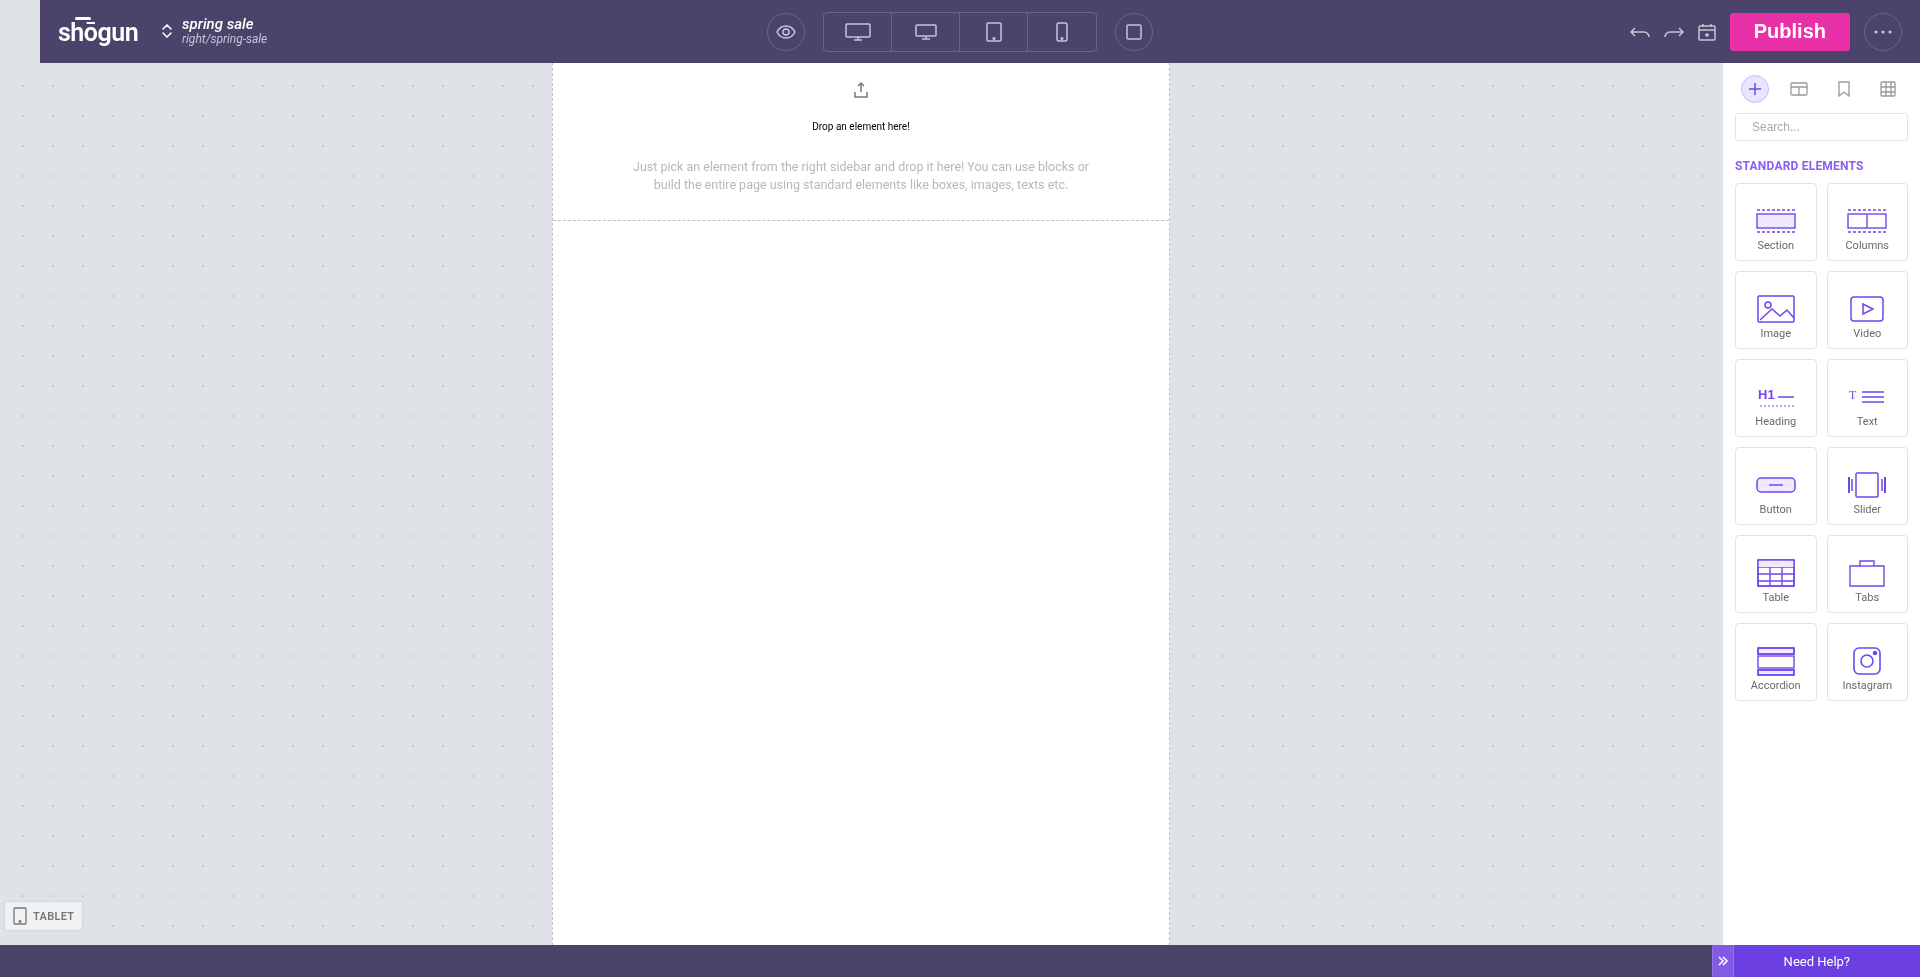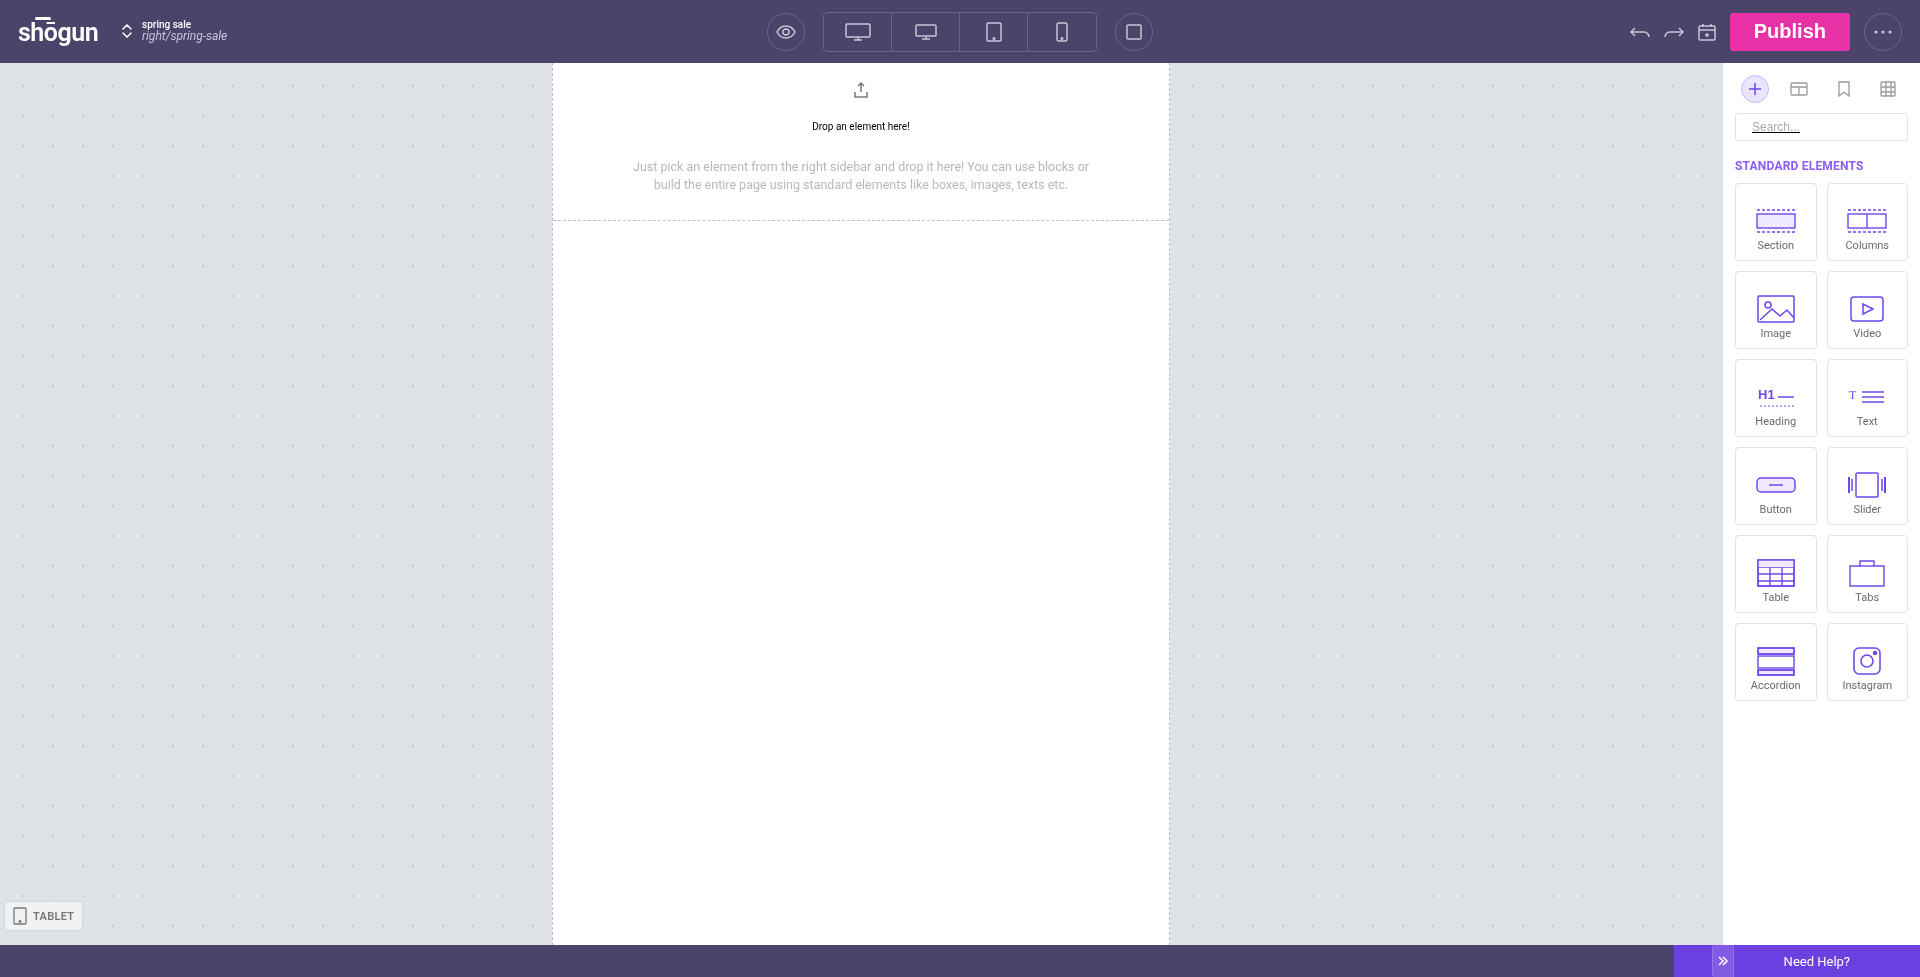--- a/index.html
+++ b/index.html
@@ -32,20 +32,21 @@
 
   
   .header {
     height: 63px;
     background: var(--header-bg);
     display: flex;
     align-items: center;
     padding: 8px 18px;
     color: #fff;
     flex-shrink: 0;
+    margin-left: 40px;
   }
   .logo {
     font-size: 25px;
     font-weight: 600;
     letter-spacing: -0.5px;
     position: relative;
     padding-top: 2px;
   }
   .logo .bar {
     position: absolute;
@@ -62,22 +63,23 @@
   .page-switch-arrows {
     display: flex;
     flex-direction: column;
     margin-right: 10px;
     line-height: 0;
     gap: 2px;
   }
   .page-switch-arrows svg { display: block; }
   .page-info { line-height: 1.15; }
   .page-title {
-    font-size: 10px;
+    font-size: 15px;
     font-weight: 500;
+    font-style: italic;
   }
   .page-path {
     font-size: 12px;
     font-style: italic;
     color: var(--text-light);
   }
 
   .header-center {
     position: absolute;
     left: 50%;
@@ -215,21 +217,21 @@
     display: flex; align-items: center; justify-content: center;
     cursor: pointer;
     color: #9a9a9a;
     border-radius: 50%;
   }
   .sidebar-tab.active {
     background: var(--accent-light);
     border: 1px solid #c8bcff;
     color: var(--accent-purple);
   }
-  .search-wrap { padding: 0 12px 10px; text-decoration: underline; }
+  .search-wrap { padding: 0 12px 10px; }
   .search-box {
     display: flex;
     align-items: center;
     border: 1px solid var(--border-light);
     border-radius: 3px;
     padding: 0 8px;
     height: 28px;
     gap: 6px;
     color: #9a9a9a;
   }
@@ -291,21 +293,20 @@
   .help {
     position: absolute;
     right: 0; top: 0;
     height: 100%;
     background: var(--help-purple);
     display: flex;
     align-items: center;
     gap: 16px;
     color: #fff;
     font-size: 13px;
-    padding-left: 38px;
   }
   .help-toggle {
     width: 22px;
     height: 100%;
     display: flex; align-items: center; justify-content: center;
     border-right: 1px solid rgba(255,255,255,0.15);
     border-left: 1px solid rgba(255,255,255,0.15);
     background: rgba(255,255,255,0.15);
     border-radius: 3px 0 0 3px;
     margin-right: 0;

